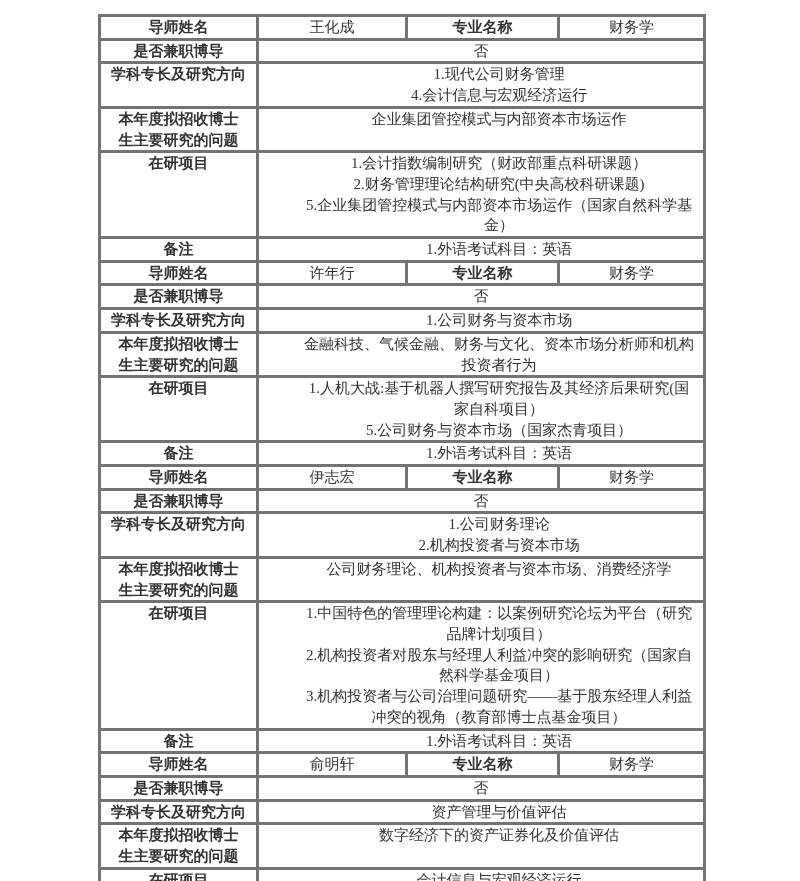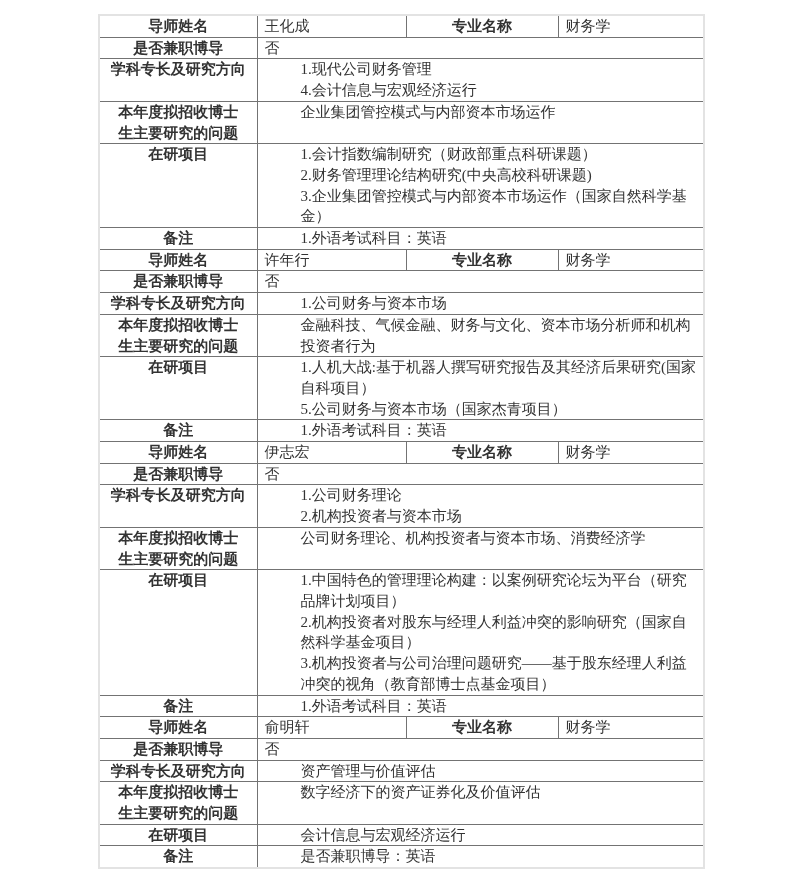--- a/index.html
+++ b/index.html
@@ -8,30 +8,30 @@
     font-family:"Liberation Serif","DejaVu Serif",serif;
     -webkit-font-smoothing:antialiased;
   }
   .page{position:relative;width:800px;height:881px;background:#ffffff;}
   table.sup-table{
     position:absolute;left:98px;top:14px;width:605px;
     border-collapse:collapse;table-layout:fixed;
     border:2px solid #e3e3e3;
   }
   td{
-    border:1px solid #737373;
+    border:3px solid #737373;
     font-size:15px;line-height:20.7px;color:#333333;
     vertical-align:top;padding:0 7px;
     overflow:hidden;word-break:break-all;
   }
   td.lbl{
     font-weight:bold;text-align:center;
     white-space:pre-line;padding:0 2px;
   }
-  td.val{text-align:left;}
+  td.val{text-align:center;}
   .ln{min-height:20.7px;margin-left:36px;}
 </style>
 </head>
 <body>
 
 <div class="page">
   <table class="sup-table">
     <colgroup>
       <col style="width:158px">
       <col style="width:149px">
@@ -61,21 +61,21 @@
 生主要研究的问题</td>
           <td class="val" colspan="3">
             <div class="ln">企业集团管控模式与内部资本市场运作</div>
           </td>
         </tr>
         <tr>
           <td class="lbl">在研项目</td>
           <td class="val" colspan="3">
             <div class="ln">1.会计指数编制研究（财政部重点科研课题）</div>
             <div class="ln">2.财务管理理论结构研究(中央高校科研课题)</div>
-            <div class="ln">3.企业集团管控模式与内部资本市场运作（国家自然科学基金）</div>
+            <div class="ln">5.企业集团管控模式与内部资本市场运作（国家自然科学基金）</div>
           </td>
         </tr>
         <tr>
           <td class="lbl">备注</td>
           <td class="val" colspan="3">
             <div class="ln">1.外语考试科目：英语</div>
           </td>
         </tr>
         <tr>
           <td class="lbl">导师姓名</td>

